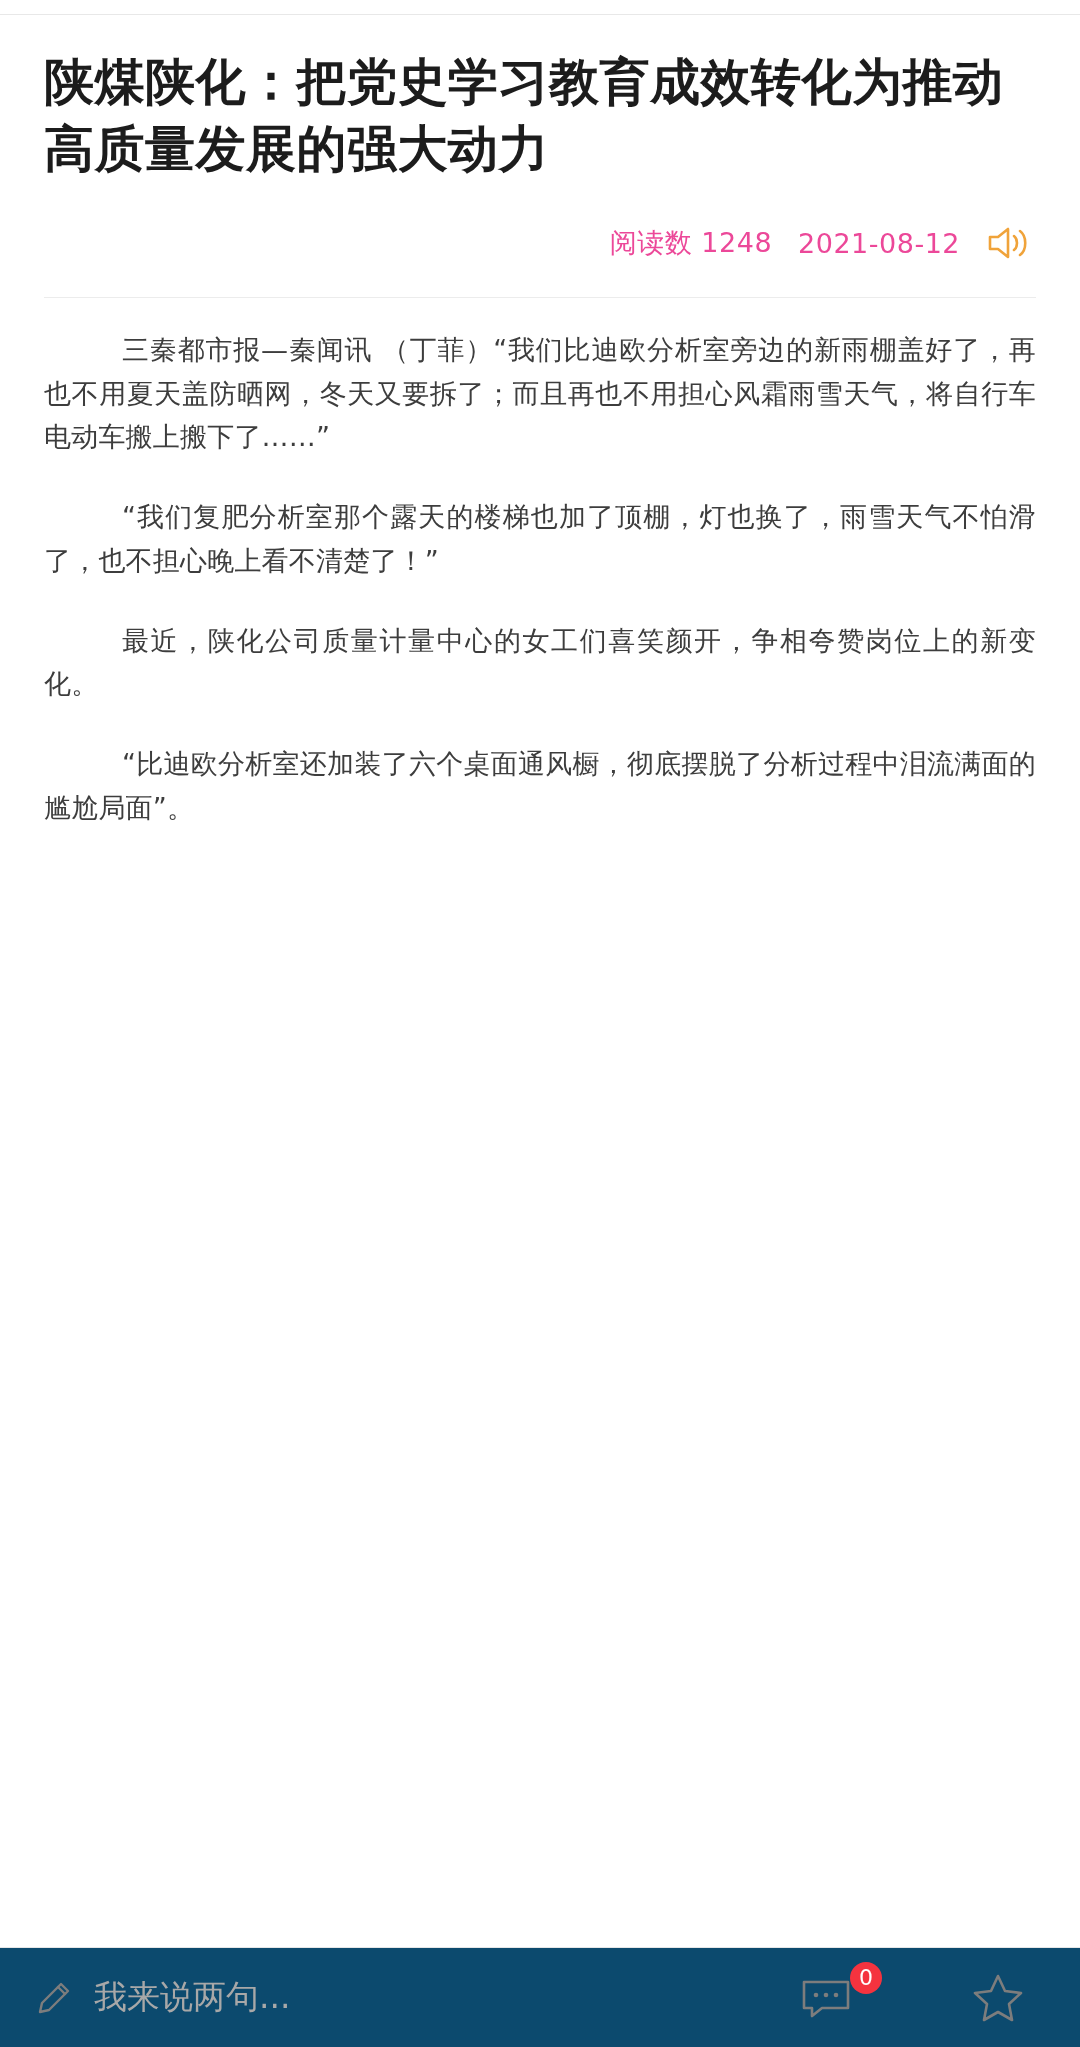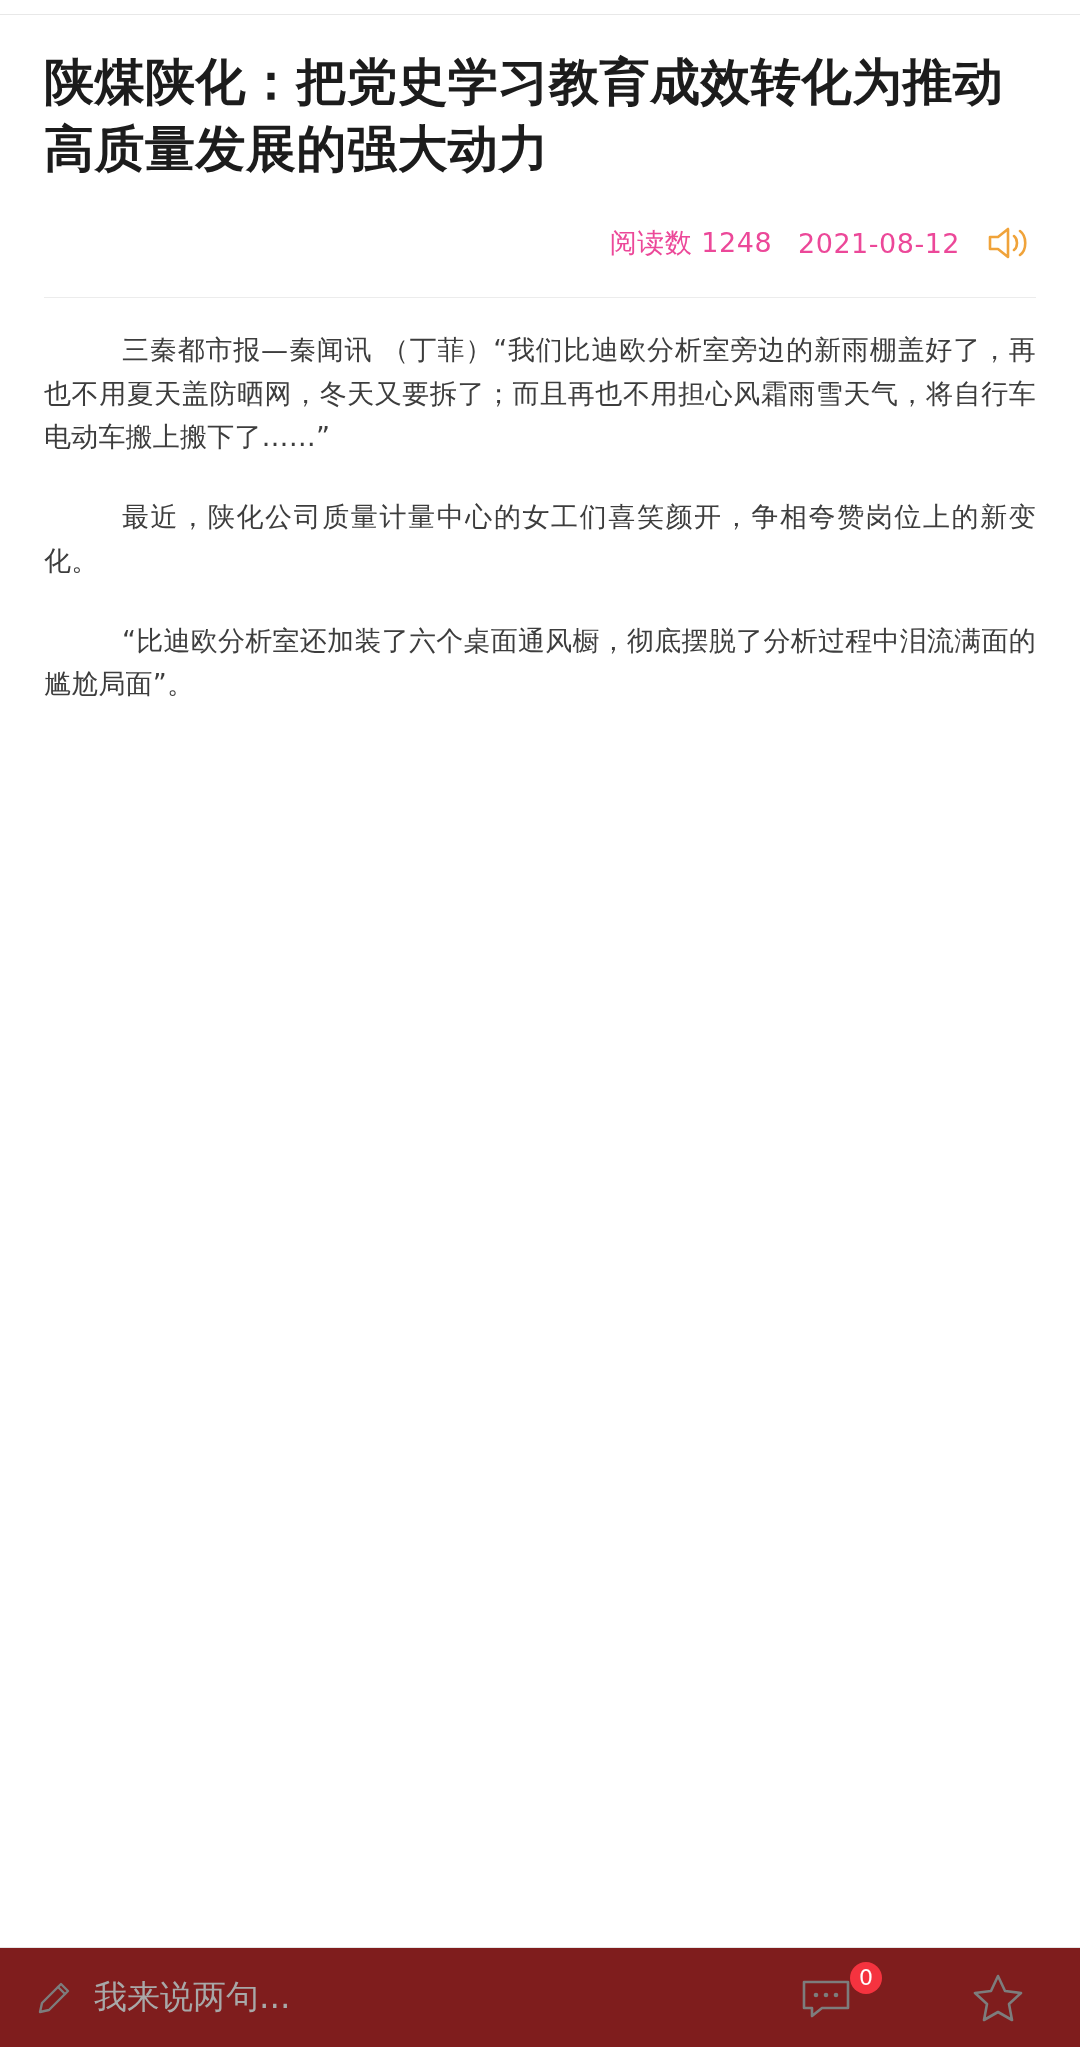--- a/index.html
+++ b/index.html
@@ -82,21 +82,21 @@
     color: #3d3d3d;
     margin: 0 0 36px 0;
     text-indent: 78px;
     text-align: justify;
     letter-spacing: 0.2px;
   }
   .bottombar {
     flex: 0 0 100px;
     height: 100px;
     border-top: 1px solid #e6e6e6;
-    background: #7f1d1d;
+    background: #0c4a6e;
     display: flex;
     align-items: center;
     padding: 0 36px;
     box-sizing: border-box;
     position: relative;
   }
   .comment-entry {
     display: flex;
     align-items: center;
     gap: 22px;
@@ -164,20 +164,21 @@
           <path d="M28 13 C32 16 32 24 28 27" stroke="#f0a33a" stroke-width="2.6" stroke-linecap="round" fill="none"></path>
           <path d="M34 8 C41 13 41 27 34 32" stroke="#f0a33a" stroke-width="2.6" stroke-linecap="round" fill="none"></path>
         </svg>
       </span>
     </div>
 
     <div class="divider"></div>
 
     <div class="body-text">
       <p>三秦都市报—秦闻讯 （丁菲）“我们比迪欧分析室旁边的新雨棚盖好了，再也不用夏天盖防晒网，冬天又要拆了；而且再也不用担心风霜雨雪天气，将自行车电动车搬上搬下了……”</p>
+      <p>“我们复肥分析室那个露天的楼梯也加了顶棚，灯也换了，雨雪天气不怕滑了，也不担心晚上看不清楚了！”</p>
       <p>最近，陕化公司质量计量中心的女工们喜笑颜开，争相夸赞岗位上的新变化。</p>
       <p>“比迪欧分析室还加装了六个桌面通风橱，彻底摆脱了分析过程中泪流满面的尴尬局面”。</p>
     </div>
 
   </div>
 
   <div class="bottombar">
 
     <div class="comment-entry">
       <span class="pencil-icon">

